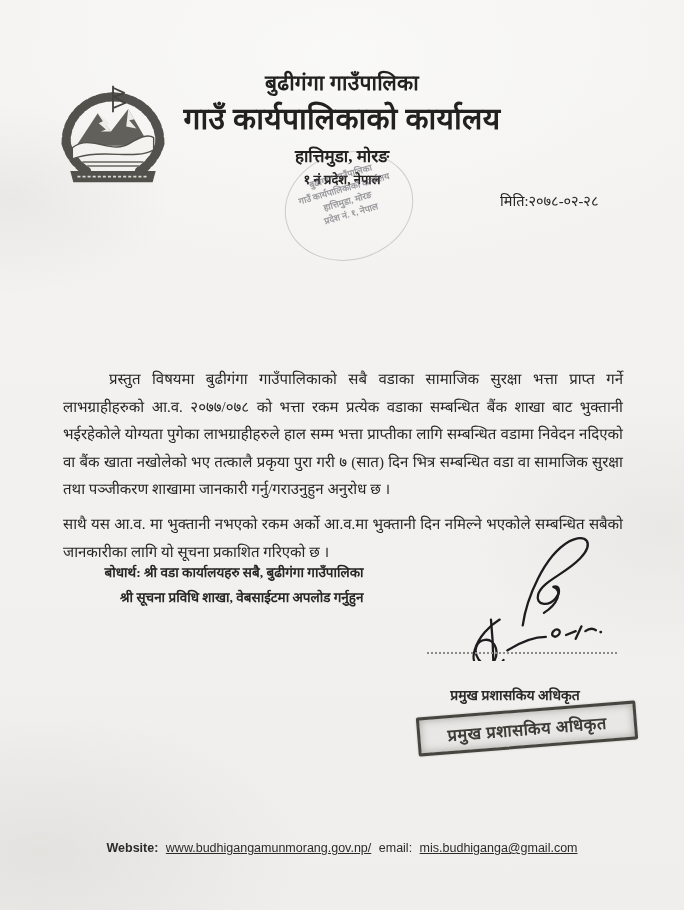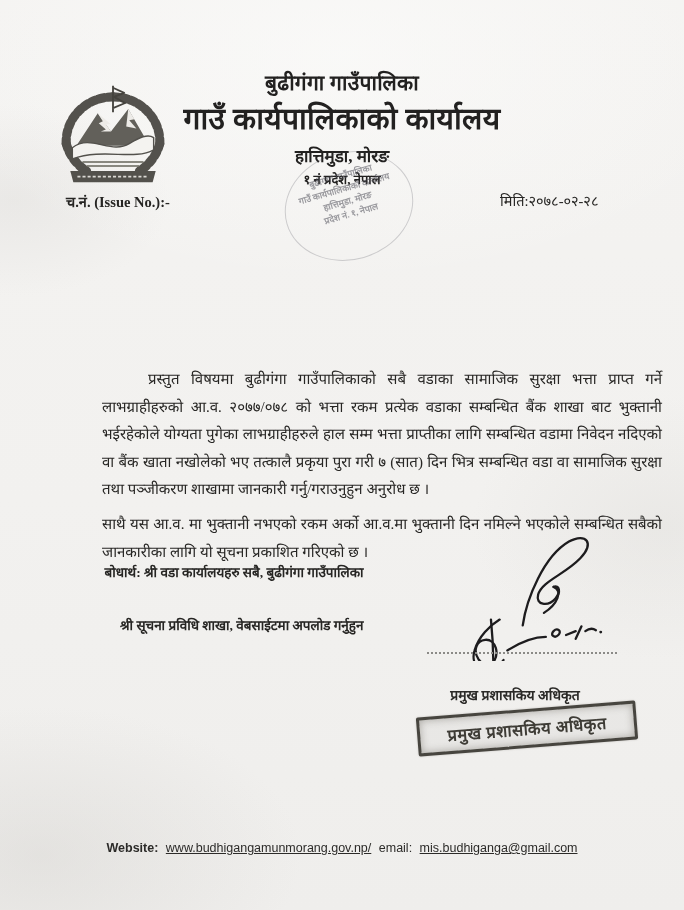--- a/index.html
+++ b/index.html
@@ -29,26 +29,26 @@
     text-align:center;pointer-events:none;
   }
   .rs-ellipse{position:absolute;inset:3px;border:1.5px solid currentColor;border-radius:50%;opacity:.45;}
   .rs-text{position:relative;padding-top:20px;font-size:9px;font-weight:700;line-height:13px;}
   
   .meta-left{position:absolute;left:66px;top:188px;font-size:14.5px;font-weight:700;color:#262523;line-height:29px;}
   .date{position:absolute;left:500px;top:190px;font-size:14.5px;font-weight:400;color:#262523;}
   
   .subject{position:absolute;left:40px;right:40px;top:281px;text-align:center;font-size:15.5px;font-weight:700;color:#242322;}
   
-  .para{position:absolute;left:63px;width:560px;text-align:justify;font-size:15px;line-height:27.5px;color:#272624;margin-left:39px;}
+  .para{position:absolute;left:63px;width:560px;text-align:justify;font-size:15px;line-height:27.5px;color:#272624;}
   .para1{top:351px;text-indent:46px;}
   .para2{top:496px;}
   
   .cc{position:absolute;left:60px;top:560px;font-size:13.5px;font-weight:700;color:#262523;line-height:25px;text-align:right;}
-  .cc-line2{padding-left:60px;margin-top:28px;}
+  .cc-line2{padding-left:60px;}
   
   .sig-svg{position:absolute;left:438px;top:531px;width:182px;height:130px;}
   .dotline{position:absolute;left:427px;top:652px;width:190px;border-top:2px dotted #8b8a87;}
   .sig-name{position:absolute;left:418px;top:660px;width:205px;text-align:center;font-size:14px;font-weight:700;color:#242322;}
   .sig-title{position:absolute;left:406px;top:685px;width:218px;text-align:center;font-size:14px;font-weight:600;color:#2b2a28;}
   .rect-stamp{
     position:absolute;left:417px;top:709px;width:214px;height:33px;
     transform:rotate(-4.5deg);
     border:3px solid #47453f;border-radius:2px;
     display:flex;align-items:center;justify-content:center;
@@ -101,23 +101,20 @@
     <div class="rs-ellipse"></div>
     <div class="rs-text">
       <div>बुढीगंगा गाउँपालिका</div>
       <div>गाउँ कार्यपालिकाको कार्यालय</div>
       <div>हात्तिमुडा, मोरङ</div>
       <div>प्रदेश नं. १, नेपाल</div>
     </div>
   </div>
 
   <div class="meta-left">
-    <div>
-      <span>च.नं. (Issue No.):-</span>
-    </div>
   </div>
 
   <div class="date">मिति:२०७८-०२-२८</div>
 
 
   <p class="para para1">प्रस्तुत विषयमा बुढीगंगा गाउँपालिकाको सबै वडाका सामाजिक सुरक्षा भत्ता प्राप्त गर्ने लाभग्राहीहरुको आ.व. २०७७/०७८ को भत्ता रकम प्रत्येक वडाका सम्बन्धित बैंक शाखा बाट भुक्तानी भईरहेकोले योग्यता पुगेका लाभग्राहीहरुले हाल सम्म भत्ता प्राप्तीका लागि सम्बन्धित वडामा निवेदन नदिएको वा बैंक खाता नखोलेको भए तत्कालै प्रकृया पुरा गरी ७ (सात) दिन भित्र सम्बन्धित वडा वा सामाजिक सुरक्षा तथा पञ्जीकरण शाखामा जानकारी गर्नु/गराउनुहुन अनुरोध छ ।</p>
   <p class="para para2">साथै यस आ.व. मा भुक्तानी नभएको रकम अर्को आ.व.मा भुक्तानी दिन नमिल्ने भएकोले सम्बन्धित सबैको जानकारीका लागि यो सूचना प्रकाशित गरिएको छ ।</p>
 
   <div class="cc">
     <div>

